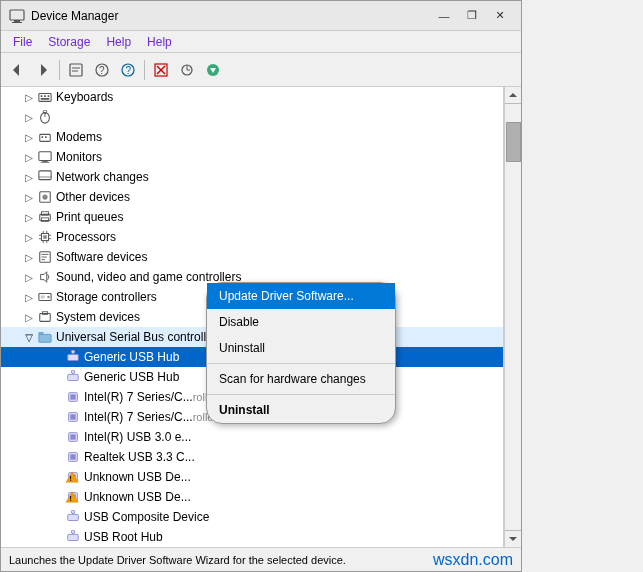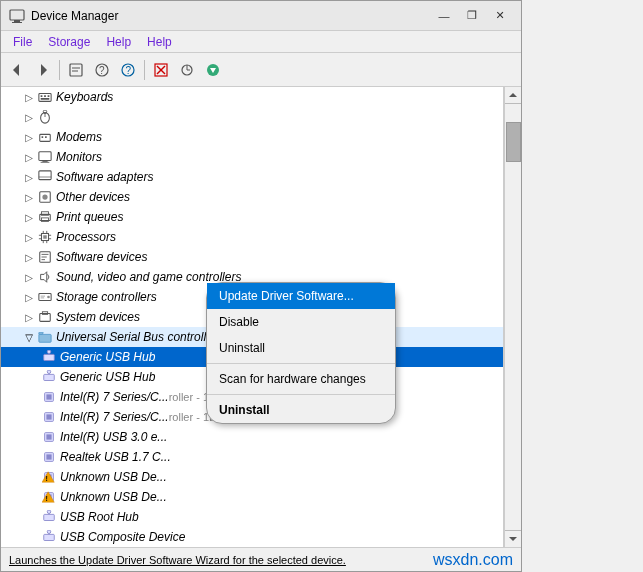--- a/index.html
+++ b/index.html
@@ -173,26 +173,25 @@
       height: 16px;
       margin-right: 3px;
       display: flex;
       align-items: center;
       justify-content: center;
       flex-shrink: 0;
     }
 
     .item-label {
       font-size: 12px;
-      font-style: italic;
     }
 
     
     .indent-1 { padding-left: 20px; }
-    .indent-2 { padding-left: 24px; }
+    .indent-2 { padding-left: 48px; }
 
     
     .context-menu {
       position: absolute;
       background: #f0f0f0;
       border: 1px solid #999;
       box-shadow: 2px 2px 6px rgba(0,0,0,0.3);
       z-index: 100;
       min-width: 190px;
     }
@@ -226,21 +225,20 @@
       border-top: 1px solid #ccc;
       display: flex;
       align-items: center;
       padding: 0 8px;
       justify-content: space-between;
     }
 
     .status-text {
       font-size: 11px;
       color: #000;
-      text-decoration: underline;
     }
 
     .status-right {
       font-size: 16px;
       color: #0066cc;
     }
   </style>
 </head>
 <body>
 
@@ -375,21 +373,21 @@
       </div>
 
       <div class="tree-item indent-1">
         <span class="expand-icon">▷</span>
         <span class="item-icon">
           <svg width="14" height="14" viewBox="0 0 16 16">
               <rect x="1" y="1" width="14" height="10" rx="1" fill="none" stroke="#555" stroke-width="1.2"></rect>
               <line x1="1" y1="8" x2="15" y2="8" stroke="#555" stroke-width="0.8"></line>
             </svg>
         </span>
-        <span class="item-label">Software adapters</span>
+        <span class="item-label">Network changes</span>
       </div>
 
       <div class="tree-item indent-1">
         <span class="expand-icon">▷</span>
         <span class="item-icon">
           <svg width="14" height="14" viewBox="0 0 16 16">
               <rect x="2" y="2" width="12" height="12" rx="1" fill="none" stroke="#555" stroke-width="1.2"></rect>
               <circle cx="8" cy="8" r="3" fill="#888"></circle>
             </svg>
         </span>
@@ -546,21 +544,21 @@
       </div>
 
       <div class="tree-item indent-2">
         <span class="expand-icon" style="color:transparent;">▷</span>
         <span class="item-icon">
           <svg width="14" height="14" viewBox="0 0 16 16">
               <rect x="3" y="3" width="10" height="10" rx="1" fill="#ddddff" stroke="#8888cc" stroke-width="1"></rect>
               <rect x="5" y="5" width="6" height="6" fill="#8888cc"></rect>
             </svg>
         </span>
-        <span class="item-label">Realtek USB 1.7 C...</span>
+        <span class="item-label">Realtek USB 3.3 C...</span>
       </div>
 
       <div class="tree-item indent-2">
         <span class="expand-icon" style="color:transparent;">▷</span>
         <span class="item-icon">
           <svg width="14" height="14" viewBox="0 0 16 16">
             <rect x="3" y="3" width="10" height="10" rx="1" fill="#ddddff" stroke="#8888cc" stroke-width="1"></rect>
             <rect x="5" y="5" width="6" height="6" fill="#8888cc"></rect>
             <polygon points="0,14 7,2 14,14" fill="#f0a000" stroke="#cc7700" stroke-width="0.5"></polygon>
             <text x="4" y="13" font-size="8" fill="black" font-weight="bold">!</text>
@@ -584,33 +582,33 @@
 
       <div class="tree-item indent-2">
         <span class="expand-icon" style="color:transparent;">▷</span>
         <span class="item-icon">
           <svg width="14" height="14" viewBox="0 0 16 16">
               <rect x="2" y="5" width="12" height="7" rx="1" fill="#ddddff" stroke="#8888cc" stroke-width="1"></rect>
               <circle cx="8" cy="2" r="2" fill="#ddddff" stroke="#8888cc" stroke-width="1"></circle>
               <line x1="8" y1="4" x2="8" y2="5" stroke="#8888cc" stroke-width="1"></line>
             </svg>
         </span>
-        <span class="item-label">USB Root Hub</span>
+        <span class="item-label">USB Composite Device</span>
       </div>
 
       <div class="tree-item indent-2">
         <span class="expand-icon" style="color:transparent;">▷</span>
         <span class="item-icon">
           <svg width="14" height="14" viewBox="0 0 16 16">
               <rect x="2" y="5" width="12" height="7" rx="1" fill="#ddddff" stroke="#8888cc" stroke-width="1"></rect>
               <circle cx="8" cy="2" r="2" fill="#ddddff" stroke="#8888cc" stroke-width="1"></circle>
               <line x1="8" y1="4" x2="8" y2="5" stroke="#8888cc" stroke-width="1"></line>
             </svg>
         </span>
-        <span class="item-label">USB Composite Device</span>
+        <span class="item-label">USB Root Hub</span>
       </div>
 
       <div class="context-menu" style="top: 195px; left: 205px; border-radius: 16px;">
         <div class="context-menu-item highlighted">
           <span>Update Driver Software...</span>
         </div>
         <div class="context-menu-item">
           <span>Disable</span>
         </div>
         <div class="context-menu-item">

